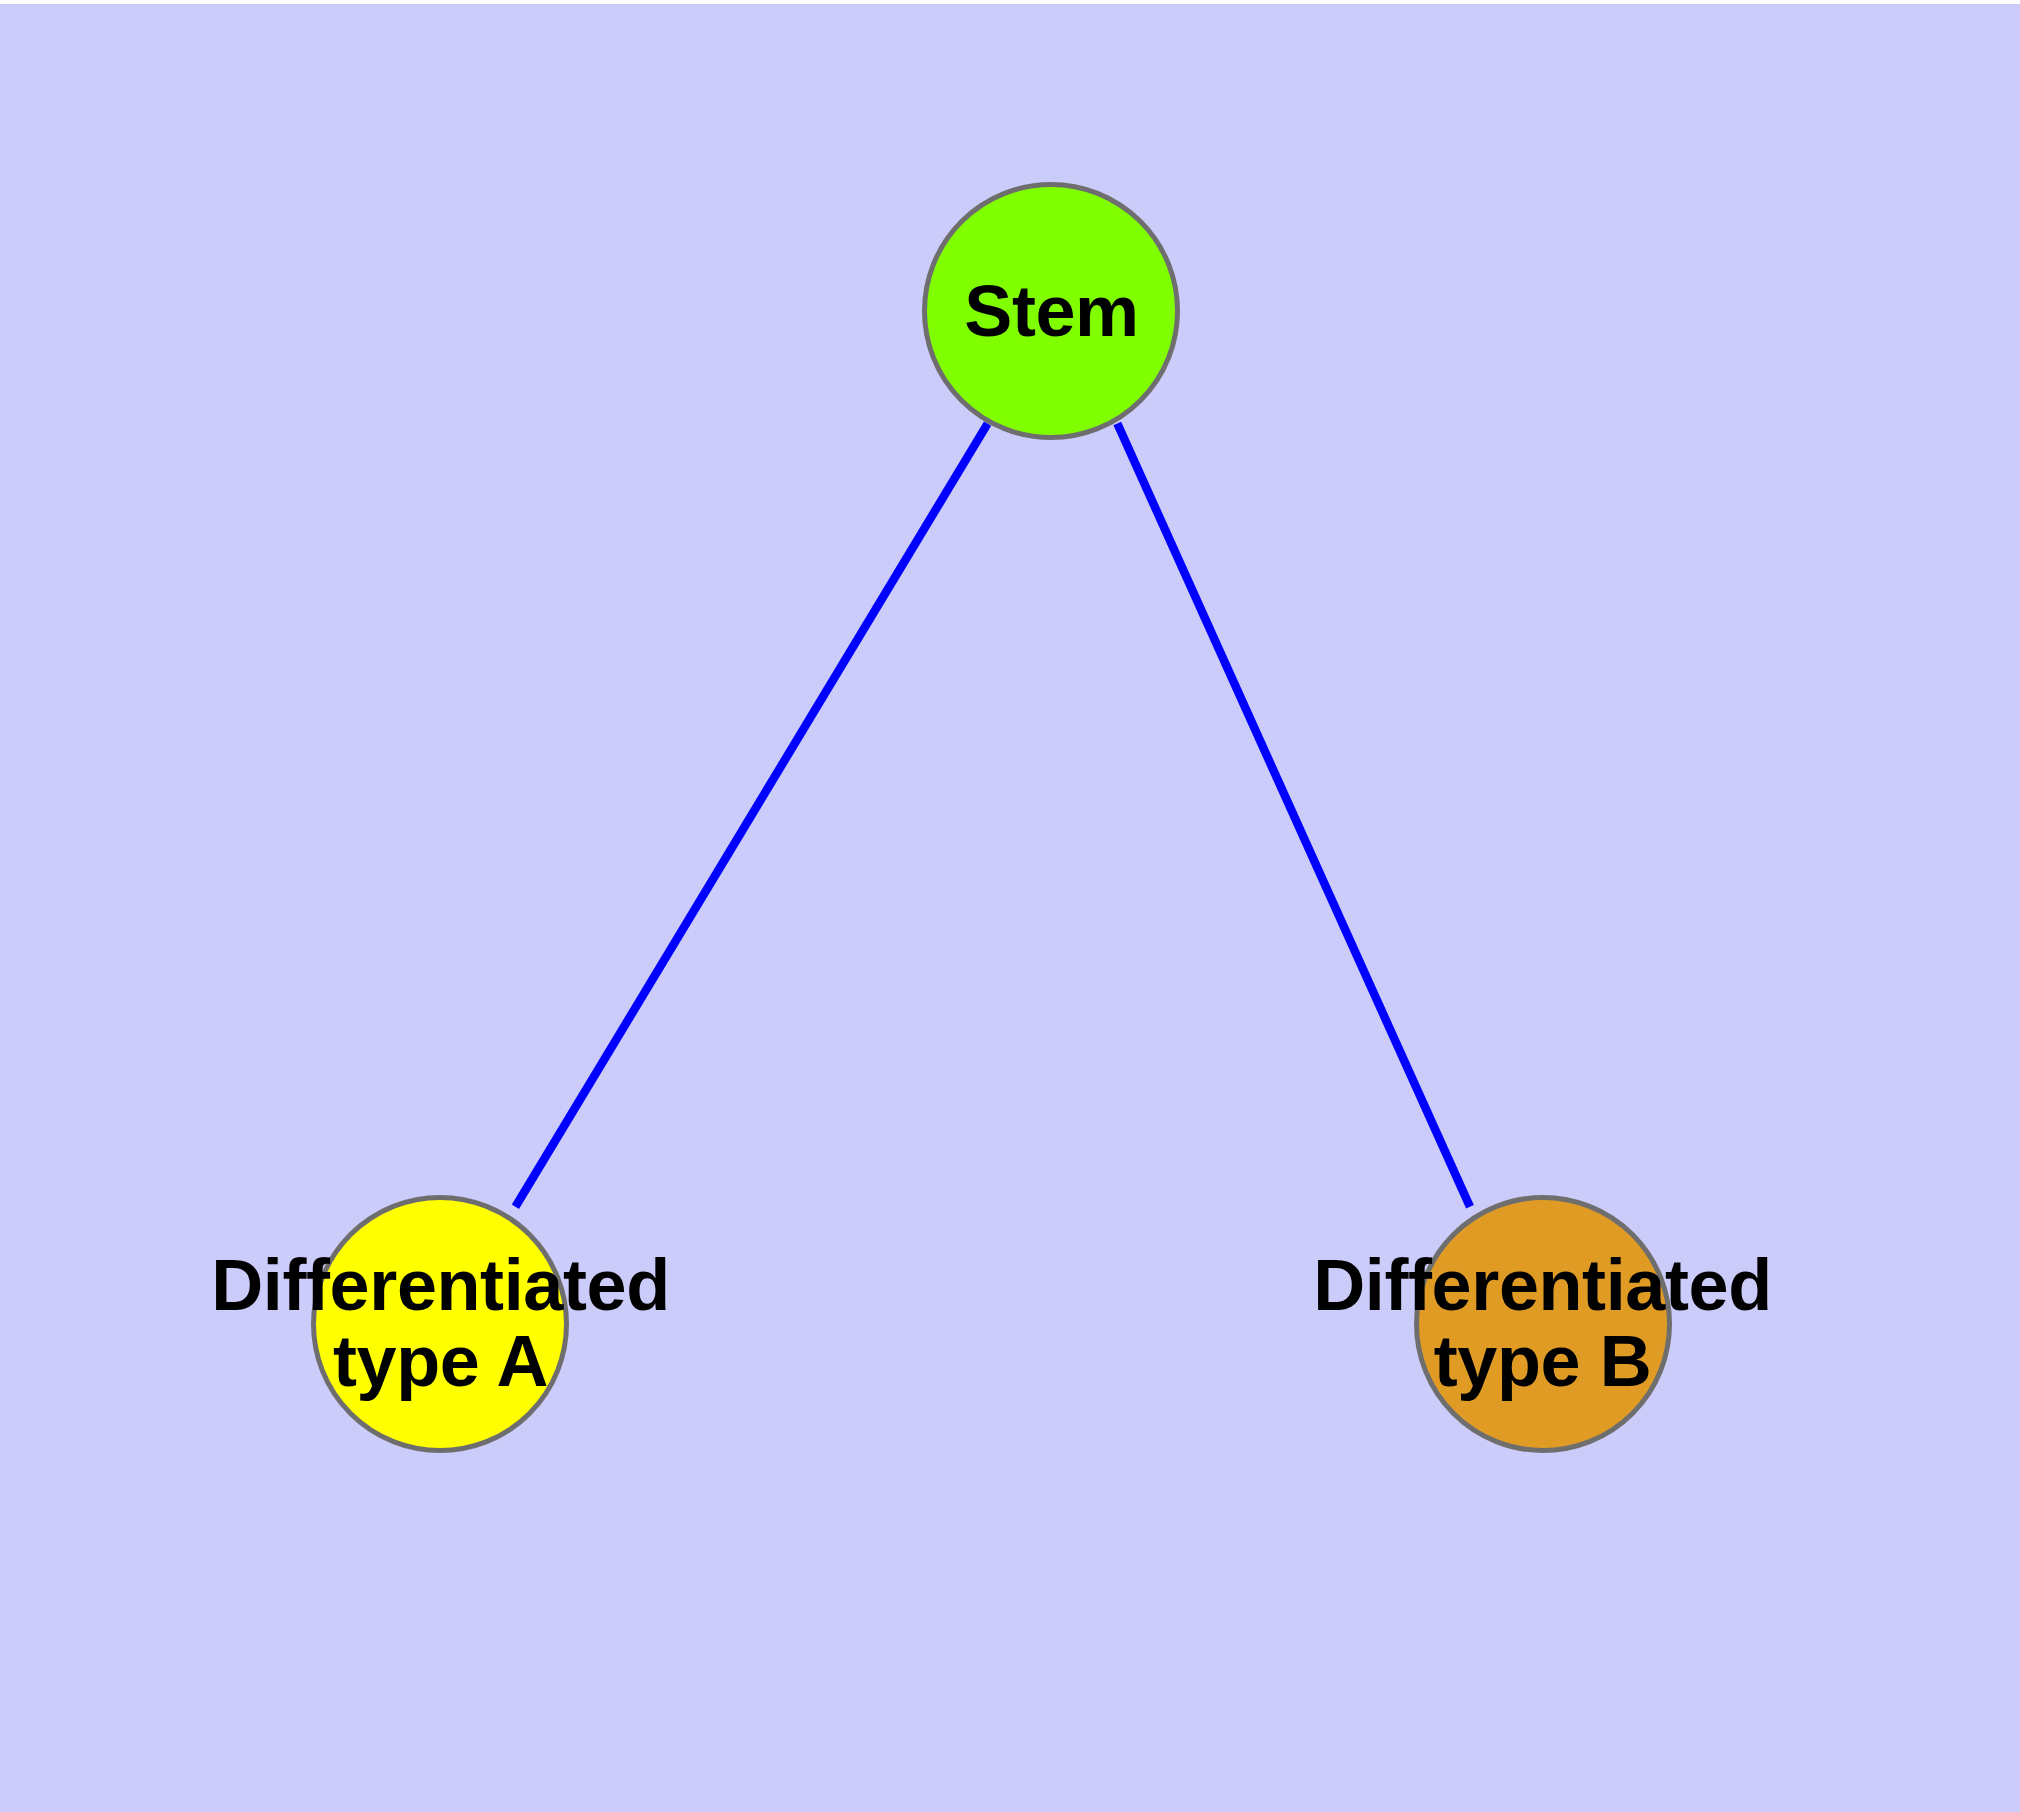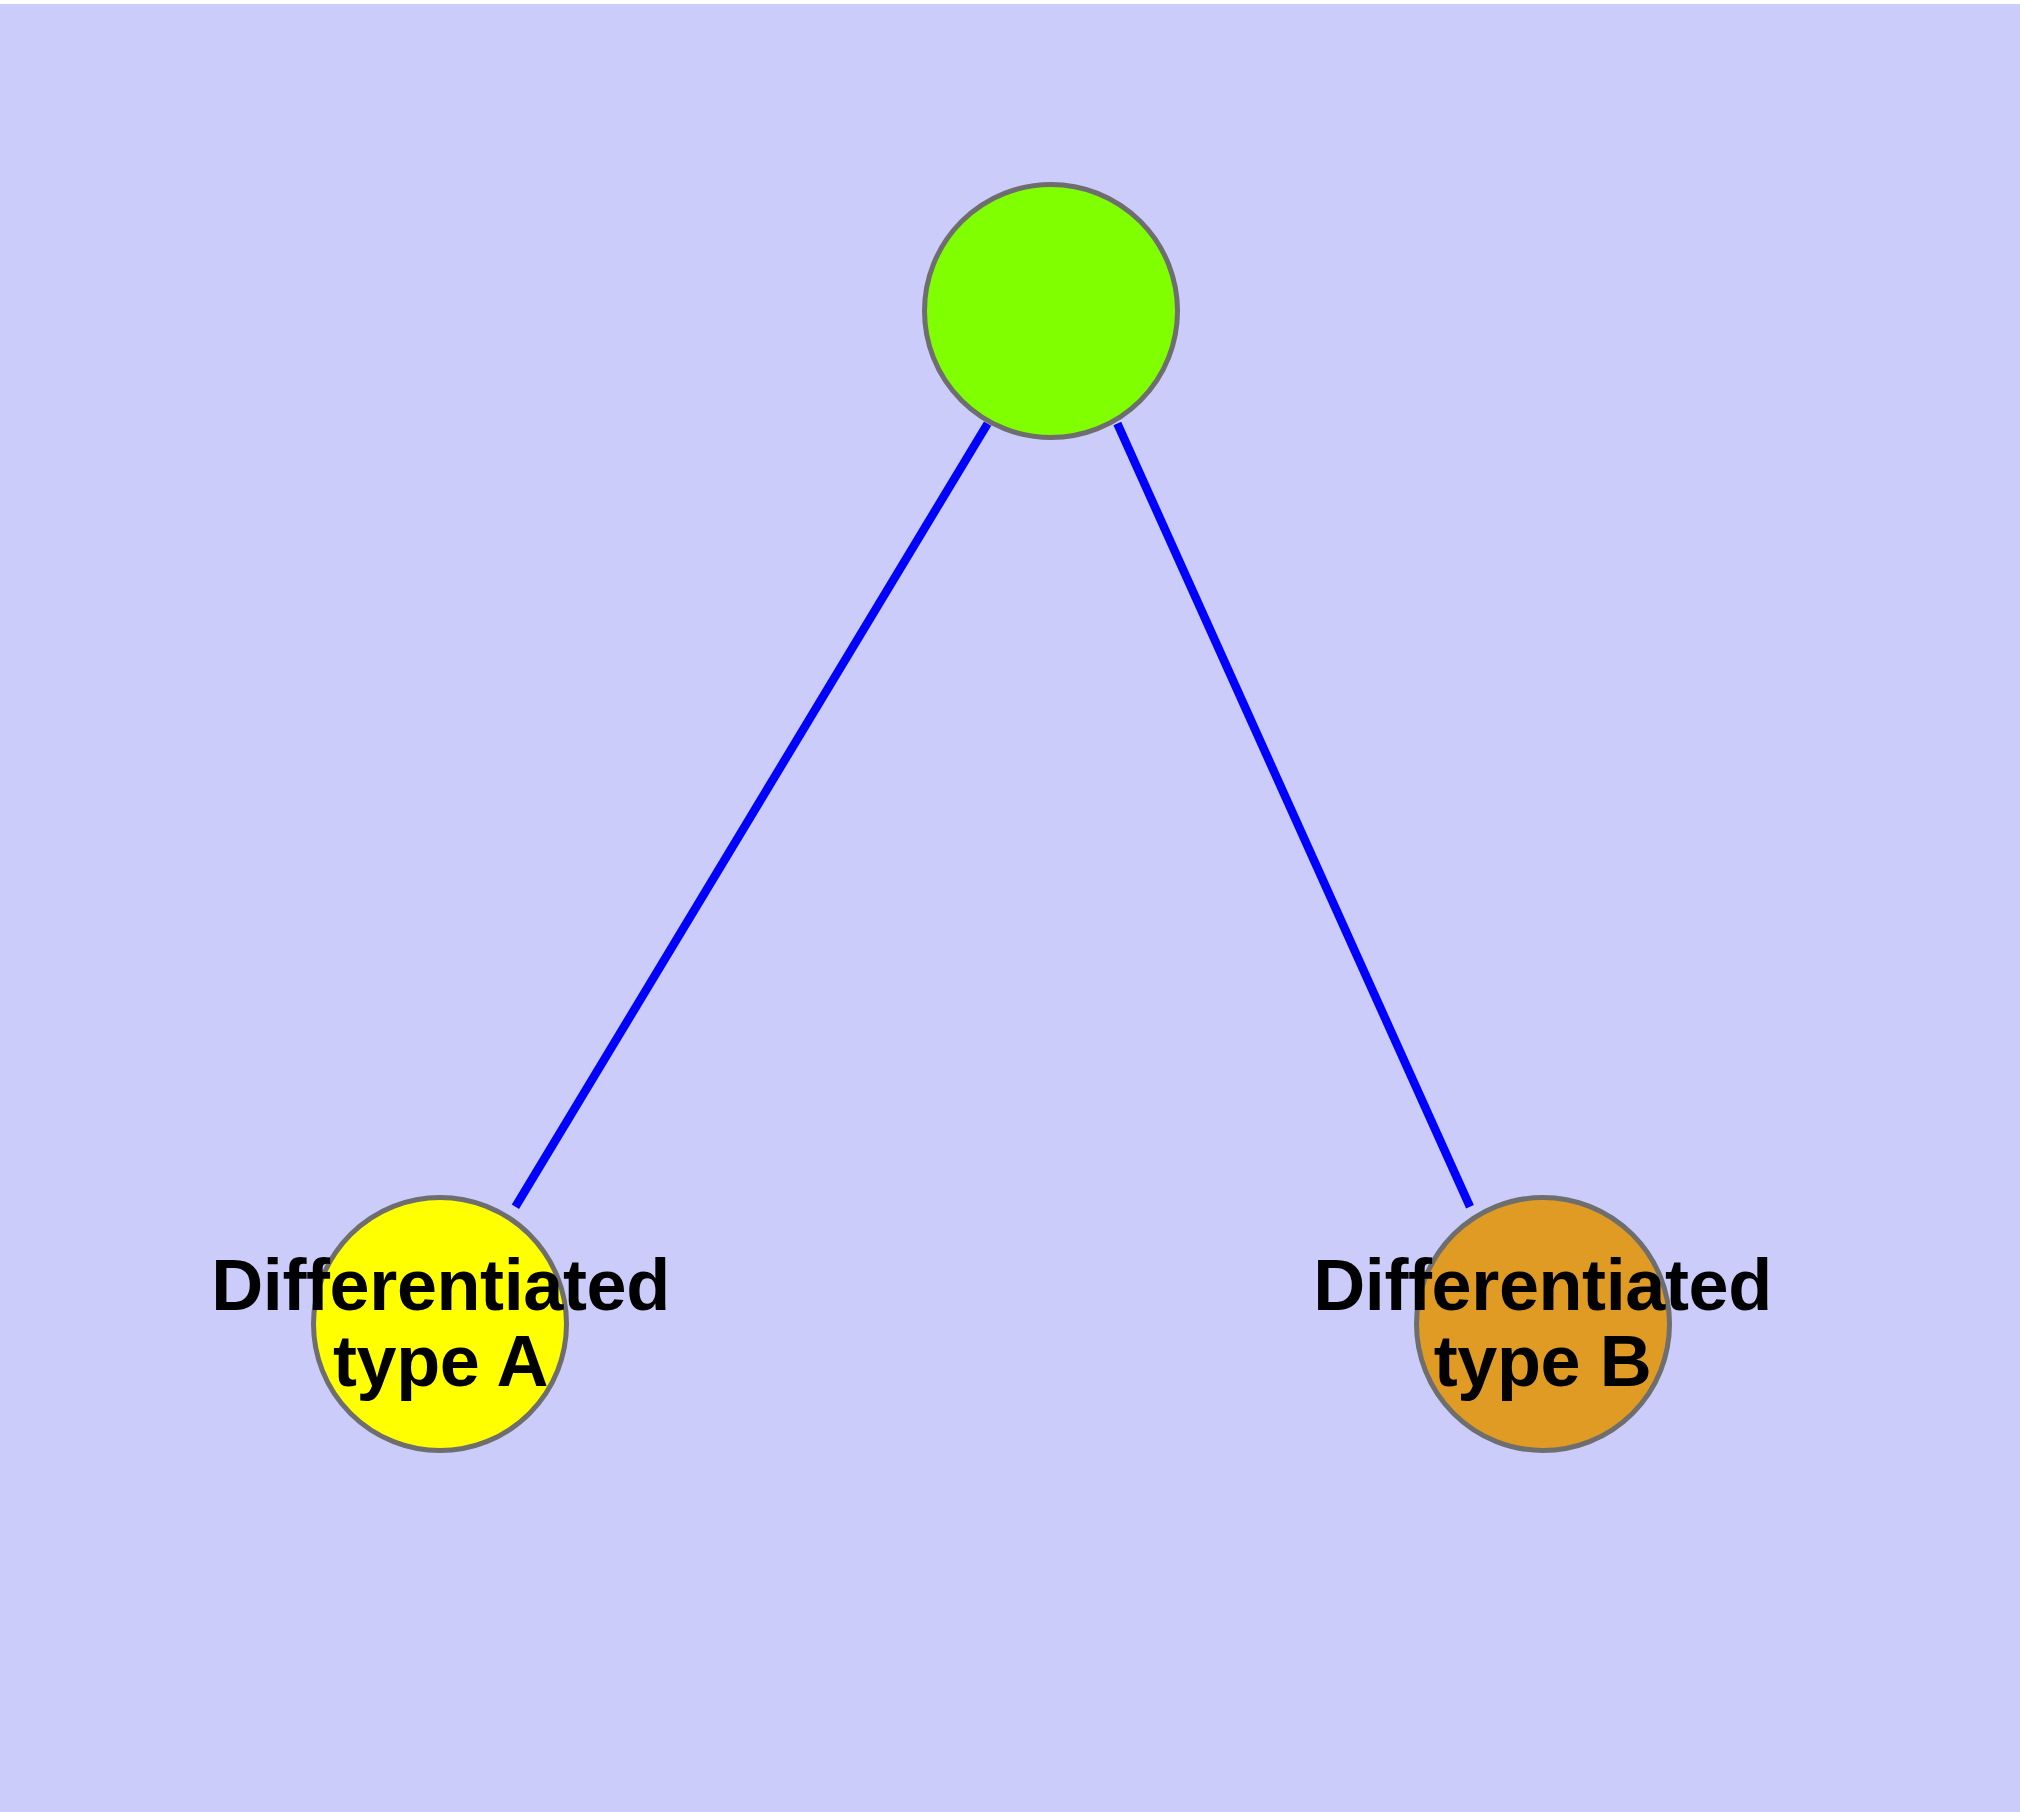--- a/index.html
+++ b/index.html
@@ -68,20 +68,21 @@
 
     <svg id="edge-layer" viewBox="0 0 2384 2133" preserveAspectRatio="none" xmlns="http://www.w3.org/2000/svg">
       <g id="edges-group">
           <line x1="1165" y1="495" x2="608" y2="1419" stroke="#0000ff" stroke-width="10" stroke-linecap="butt"></line>
           <line x1="1318" y1="495" x2="1734" y2="1419" stroke="#0000ff" stroke-width="10" stroke-linecap="butt"></line>
         </g>
     </svg>
 
     <div id="node-layer">
         <div class="graph-node" style="left: 922px; top: 178px; width: 258px; height: 258px; background: rgb(128, 255, 0); border-color: rgb(110, 110, 110); border-width: 5.1px;"></div>
+        <div class="node-label" style="font-size: 72px; line-height: 76px; color: rgb(0, 0, 0); width: 1187px; left: 458px; top: 269px;">Stem</div>
         <div class="graph-node" style="left: 311px; top: 1191px; width: 258px; height: 258px; background: rgb(255, 255, 0); border-color: rgb(110, 110, 110); border-width: 5.1px;"></div>
         <div class="node-label" style="font-size: 72px; line-height: 76px; color: rgb(0, 0, 0); width: 1187px; left: -153px; top: 1243px;">Differentiated
 type A</div>
         <div class="graph-node" style="left: 1414px; top: 1191px; width: 258px; height: 258px; background: rgb(224, 155, 36); border-color: rgb(110, 110, 110); border-width: 5.1px;"></div>
         <div class="node-label" style="font-size: 72px; line-height: 76px; color: rgb(0, 0, 0); width: 1187px; left: 949px; top: 1243px;">Differentiated
 type B</div>
       </div>
 
   </div>
 </div>

